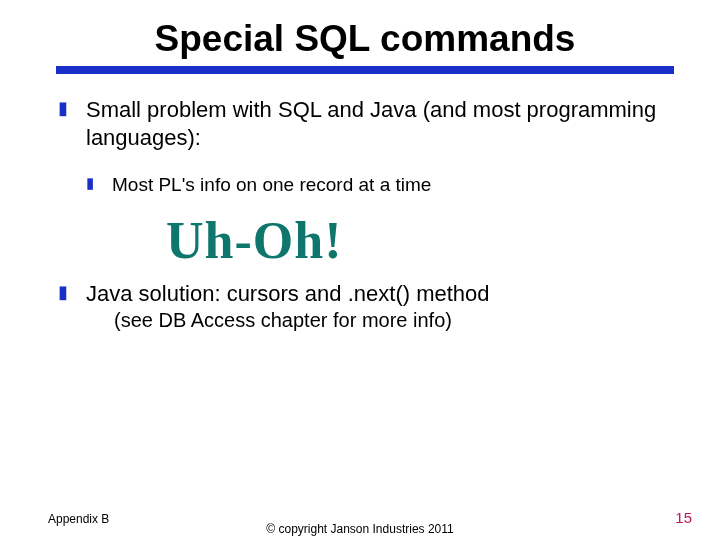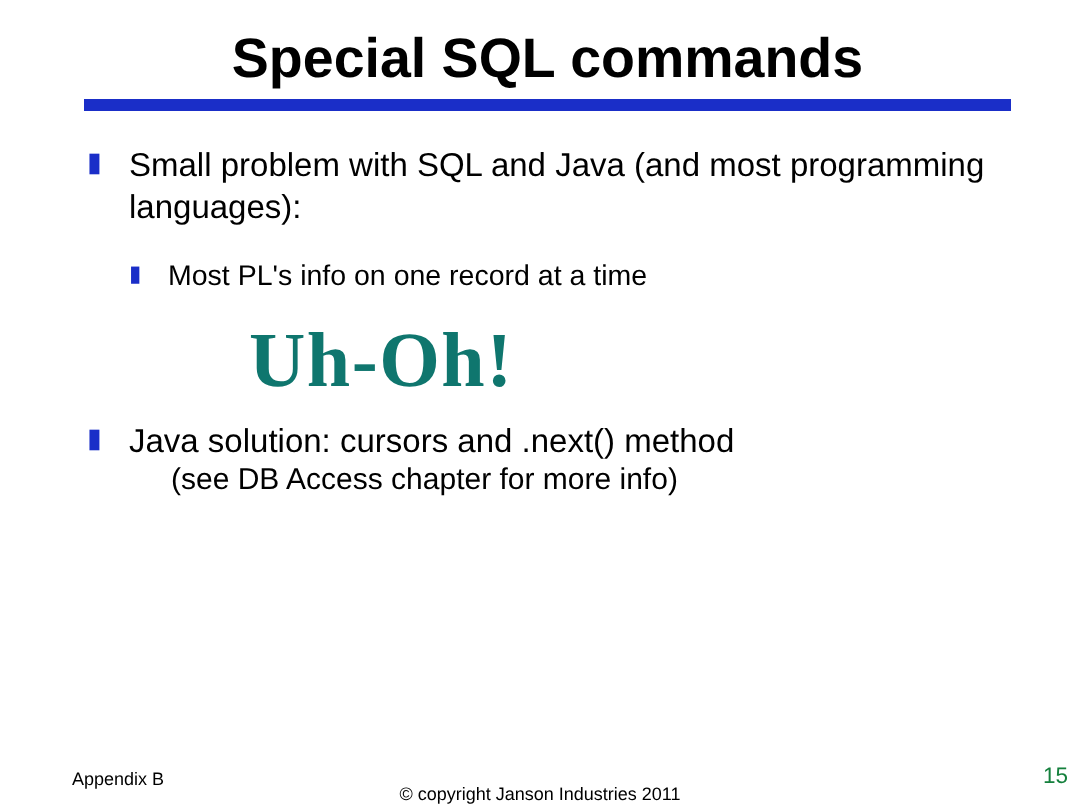--- a/index.html
+++ b/index.html
@@ -76,22 +76,22 @@
     font-size:12px;color:#000;
     font-family:Arial,sans-serif;
   }
   .foot-center{
     position:absolute;left:0;right:0;bottom:4px;
     text-align:center;
     font-size:12px;color:#000;
     font-family:Arial,sans-serif;
   }
   .foot-right{
-    position:absolute;right:8px;bottom:14px;
-    font-size:15px;color:#15803d;
+    position:absolute;right:28px;bottom:14px;
+    font-size:15px;color:#be185d;
     font-family:Arial,sans-serif;
   }
 </style>
 </head>
 <body>
 
 <div class="slide">
 
   <h1 class="title">Special SQL commands</h1>
   <div class="rule"></div>

